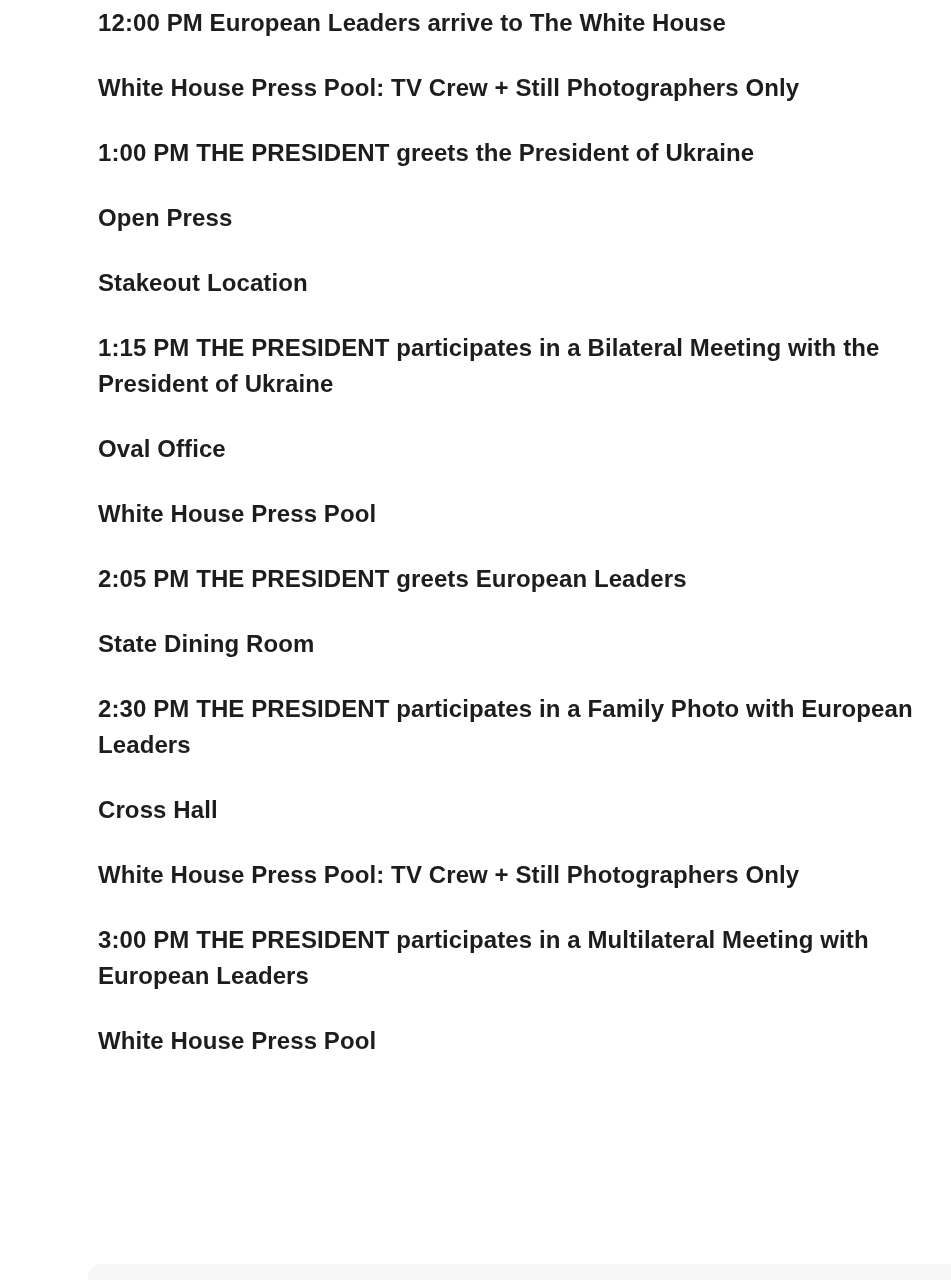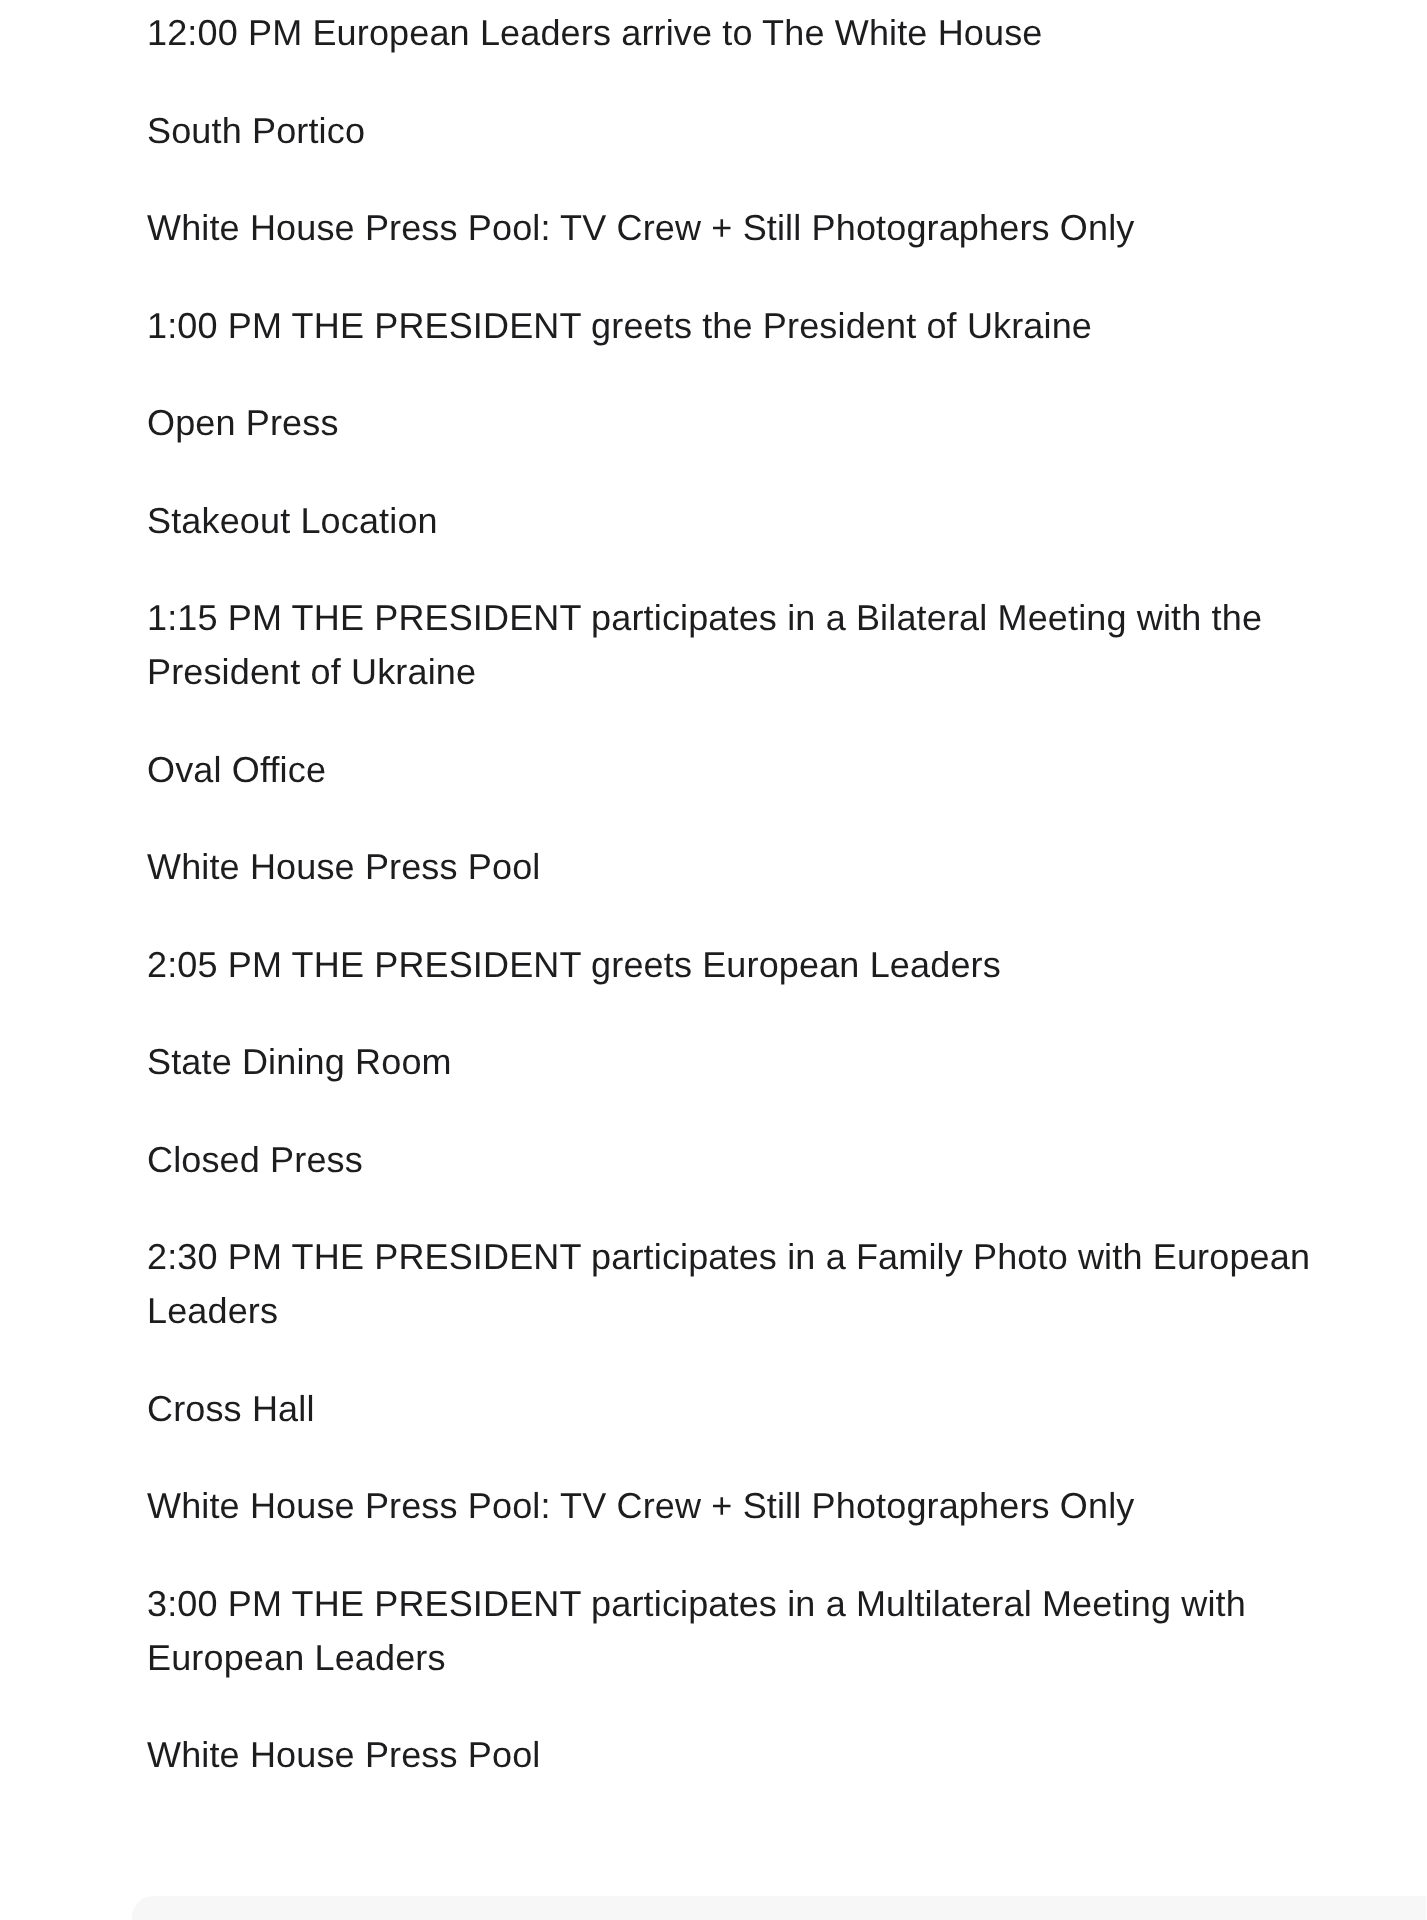--- a/index.html
+++ b/index.html
@@ -17,50 +17,48 @@
   .schedule {
     position: absolute;
     top: 5px;
     left: 98px;
     width: 822px;
   }
   .schedule p {
     margin: 0 0 29px 0;
     font-size: 24px;
     line-height: 36px;
-    font-weight: 400;
+    font-weight: 700;
     color: #1d1d1f;
     letter-spacing: 0.1px;
   }
   .cutoff-gray-panel {
     position: absolute;
     left: 88px;
     right: 0;
     bottom: -4px;
     height: 20px;
     background: #f7f7f8;
     border-top-left-radius: 14px;
   }
 </style>
 </head>
 <body>
 
 <div class="schedule">
   <p>12:00 PM European Leaders arrive to The White House</p>
-  <p>South Portico</p>
   <p>White House Press Pool: TV Crew + Still Photographers Only</p>
   <p>1:00 PM THE PRESIDENT greets the President of Ukraine</p>
   <p>Open Press</p>
   <p>Stakeout Location</p>
   <p>1:15 PM THE PRESIDENT participates in a Bilateral Meeting with the President of Ukraine</p>
   <p>Oval Office</p>
   <p>White House Press Pool</p>
   <p>2:05 PM THE PRESIDENT greets European Leaders</p>
   <p>State Dining Room</p>
-  <p>Closed Press</p>
   <p>2:30 PM THE PRESIDENT participates in a Family Photo with European Leaders</p>
   <p>Cross Hall</p>
   <p>White House Press Pool: TV Crew + Still Photographers Only</p>
   <p>3:00 PM THE PRESIDENT participates in a Multilateral Meeting with European Leaders</p>
   <p>White House Press Pool</p>
 </div>
 
 <div class="cutoff-gray-panel"></div>
 
 </body></html>

